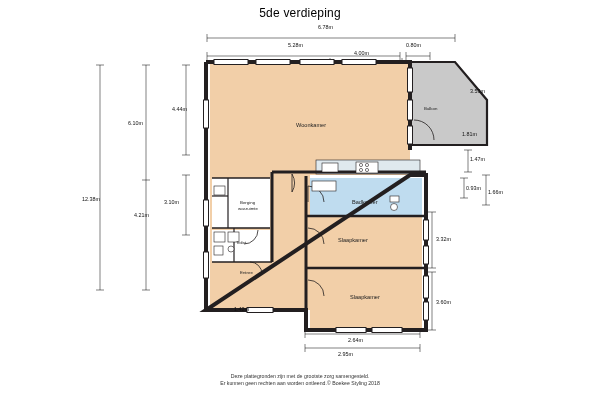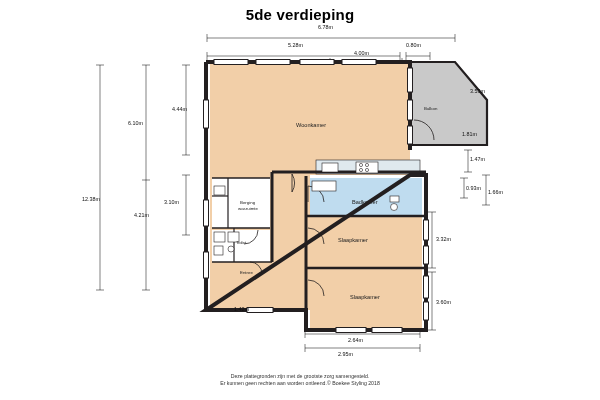--- a/index.html
+++ b/index.html
@@ -9,22 +9,22 @@
     font-family:"Liberation Sans", sans-serif;
     color:#000;
     overflow:hidden;
     position:relative;
   }
   #stage{position:absolute;left:0;top:0;width:600px;height:400px;}
   .title{
     position:absolute;
     left:0;right:0;top:6px;
     text-align:center;
-    font-size:15px;
-    font-weight:bold;
+    font-size:12px;
+    font-weight:normal;
     letter-spacing:.2px;
   }
   .footer{
     position:absolute;
     left:0;right:0;
     text-align:center;
     font-size:5.2px;
     color:#333;
   }
   .footer.l1{bottom:21px;}

